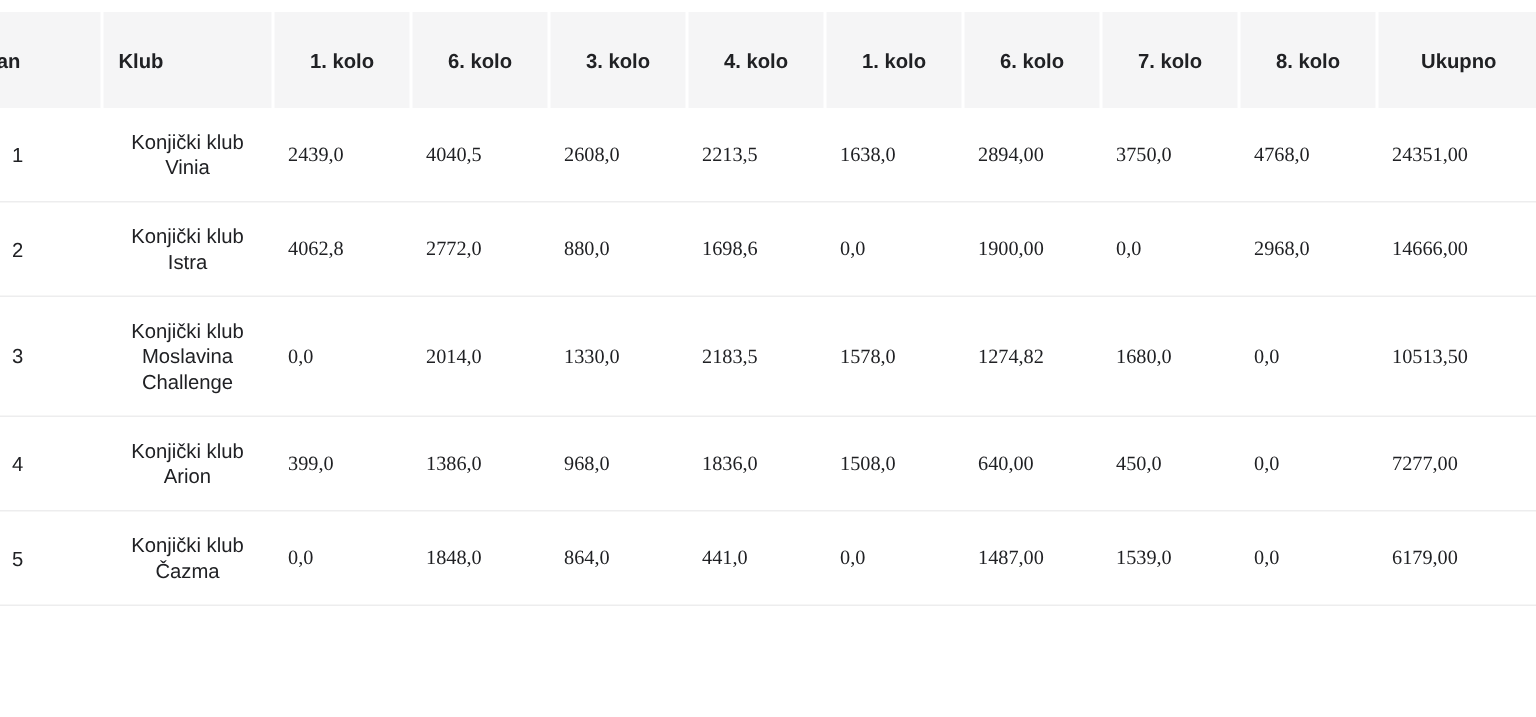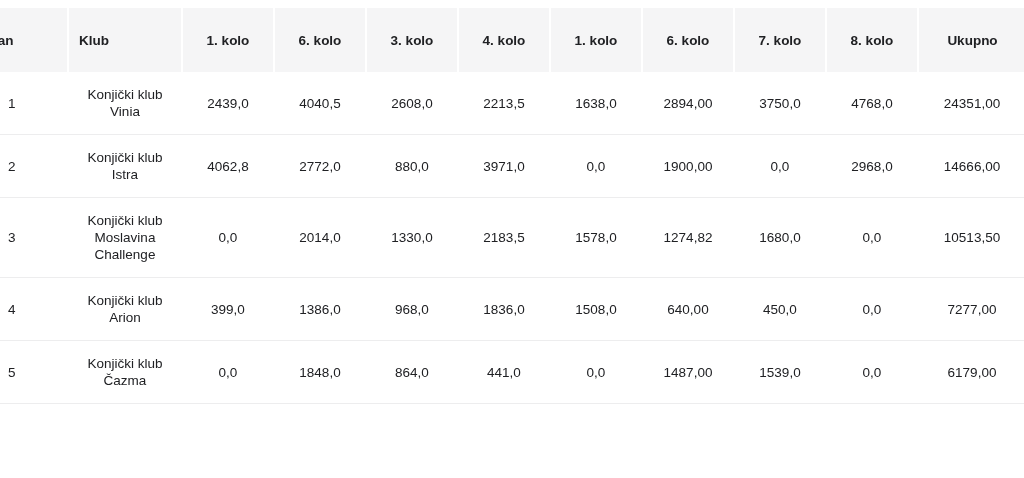--- a/index.html
+++ b/index.html
@@ -73,21 +73,22 @@
   }
   tbody td.cell-rank {
     text-align: left;
     padding-left: 60px;
   }
   tbody td.cell-club {
     text-align: center;
     line-height: 17px;
   }
   tbody td.cell-num {
-    text-align: center;
+    text-align: left;
+    font-family: Liberation Serif, serif;
   }
 
   
   col.w-rank  { width: 120px; }
   col.w-club  { width: 114px; }
   col.w-kolo  { width: 92px;  }
   col.w-total { width: 108px; }
 </style>
 </head>
 <body>
@@ -138,21 +139,21 @@
           <td class="cell-num">3750,0</td>
           <td class="cell-num">4768,0</td>
           <td class="cell-num">24351,00</td>
         </tr>
         <tr>
           <td class="cell-rank">2</td>
           <td class="cell-club">Konjički klub Istra</td>
           <td class="cell-num">4062,8</td>
           <td class="cell-num">2772,0</td>
           <td class="cell-num">880,0</td>
-          <td class="cell-num">3971,0</td>
+          <td class="cell-num">1698,6</td>
           <td class="cell-num">0,0</td>
           <td class="cell-num">1900,00</td>
           <td class="cell-num">0,0</td>
           <td class="cell-num">2968,0</td>
           <td class="cell-num">14666,00</td>
         </tr>
         <tr>
           <td class="cell-rank">3</td>
           <td class="cell-club">Konjički klub Moslavina Challenge</td>
           <td class="cell-num">0,0</td>

